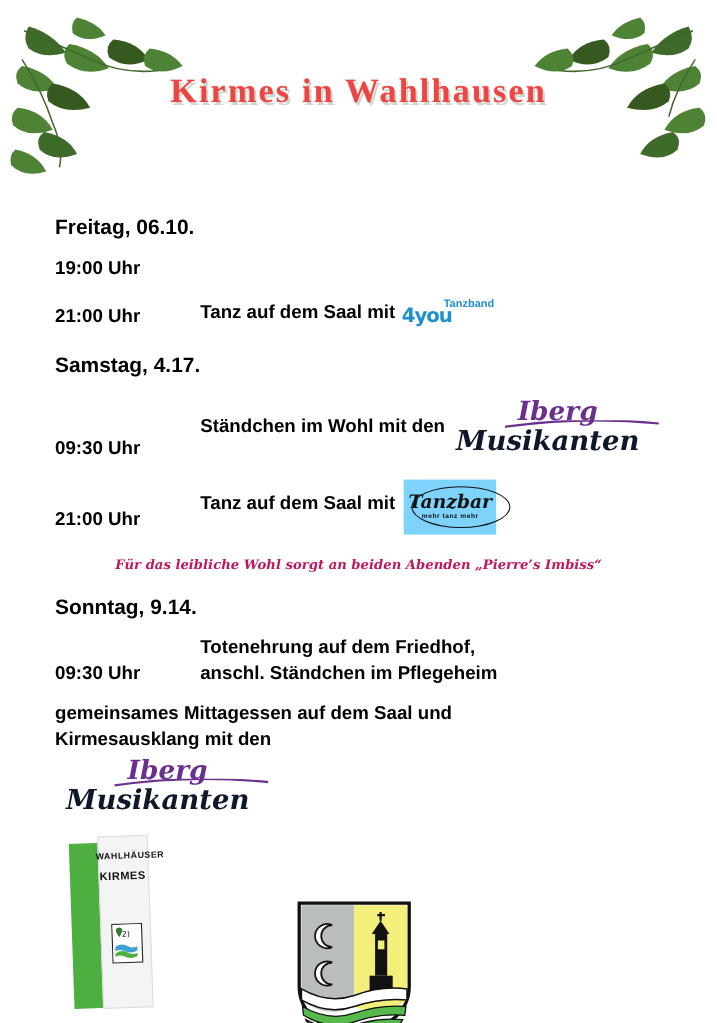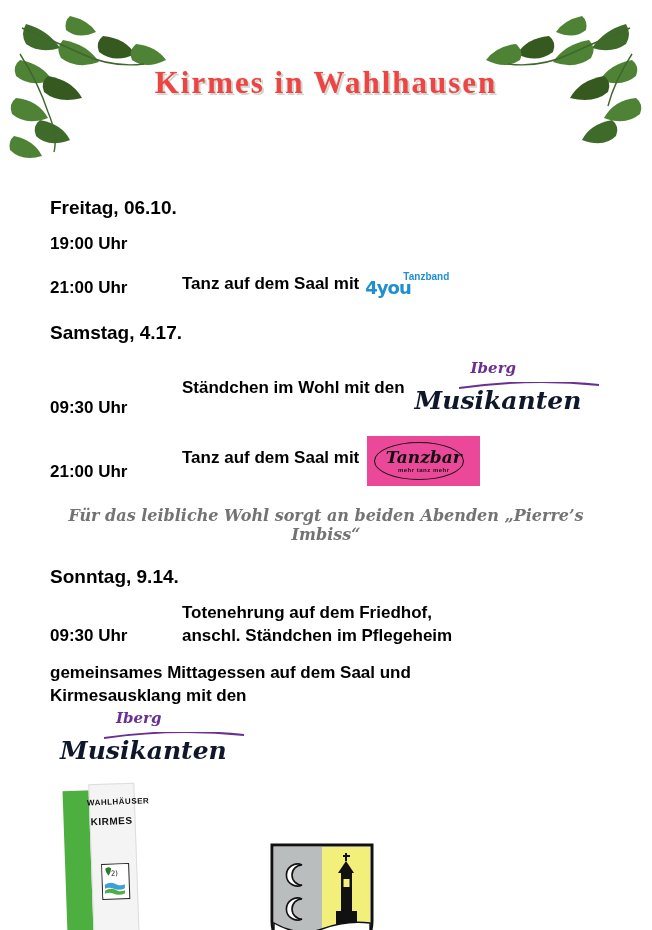--- a/index.html
+++ b/index.html
@@ -117,21 +117,21 @@
     margin-left: 10px;
     vertical-align: middle;
   }
   .logo-iberg .ib-iberg {
     position: absolute;
     left: 56px;
     top: 0px;
     font-family: "DejaVu Serif", serif;
     font-weight: bold;
     font-style: italic;
-    font-size: 15px;
+    font-size: 24px;
     color: #6b2f8f;
   }
   .logo-iberg .ib-musikanten {
     position: absolute;
     left: 0px;
     top: 26px;
     font-family: "DejaVu Serif", serif;
     font-style: italic;
     font-size: 25px;
     color: #0f172a;
@@ -139,24 +139,24 @@
   .logo-iberg .ib-swoosh {
     position: absolute;
     left: 44px;
     top: 24px;
     width: 140px;
     height: 8px;
   }
 
   .logo-tanzbar {
     display: inline-block;
-    width: 113px;
+    width: 84px;
     height: 50px;
     margin-left: 8px;
-    background: #ec4899;
+    background: #7dd3fc;
     position: relative;
     vertical-align: middle;
     top: 2px;
   }
   .logo-tanzbar .tb-ellipse {
     position: absolute;
     left: 7px;
     top: 6px;
     width: 88px;
     height: 36px;
@@ -184,22 +184,22 @@
     letter-spacing: 0.5px;
     color: #111;
   }
 
   
   .imbiss-note {
     margin: 22px 0 10px 0;
     font-family: "DejaVu Serif", serif;
     font-style: italic;
     font-weight: bold;
-    font-size: 16px;
-    color: #737373;
+    font-size: 12px;
+    color: #be185d;
     text-align: center;
   }
 
   
   .footer {
     position: relative;
     height: 250px;
   }
 
   

